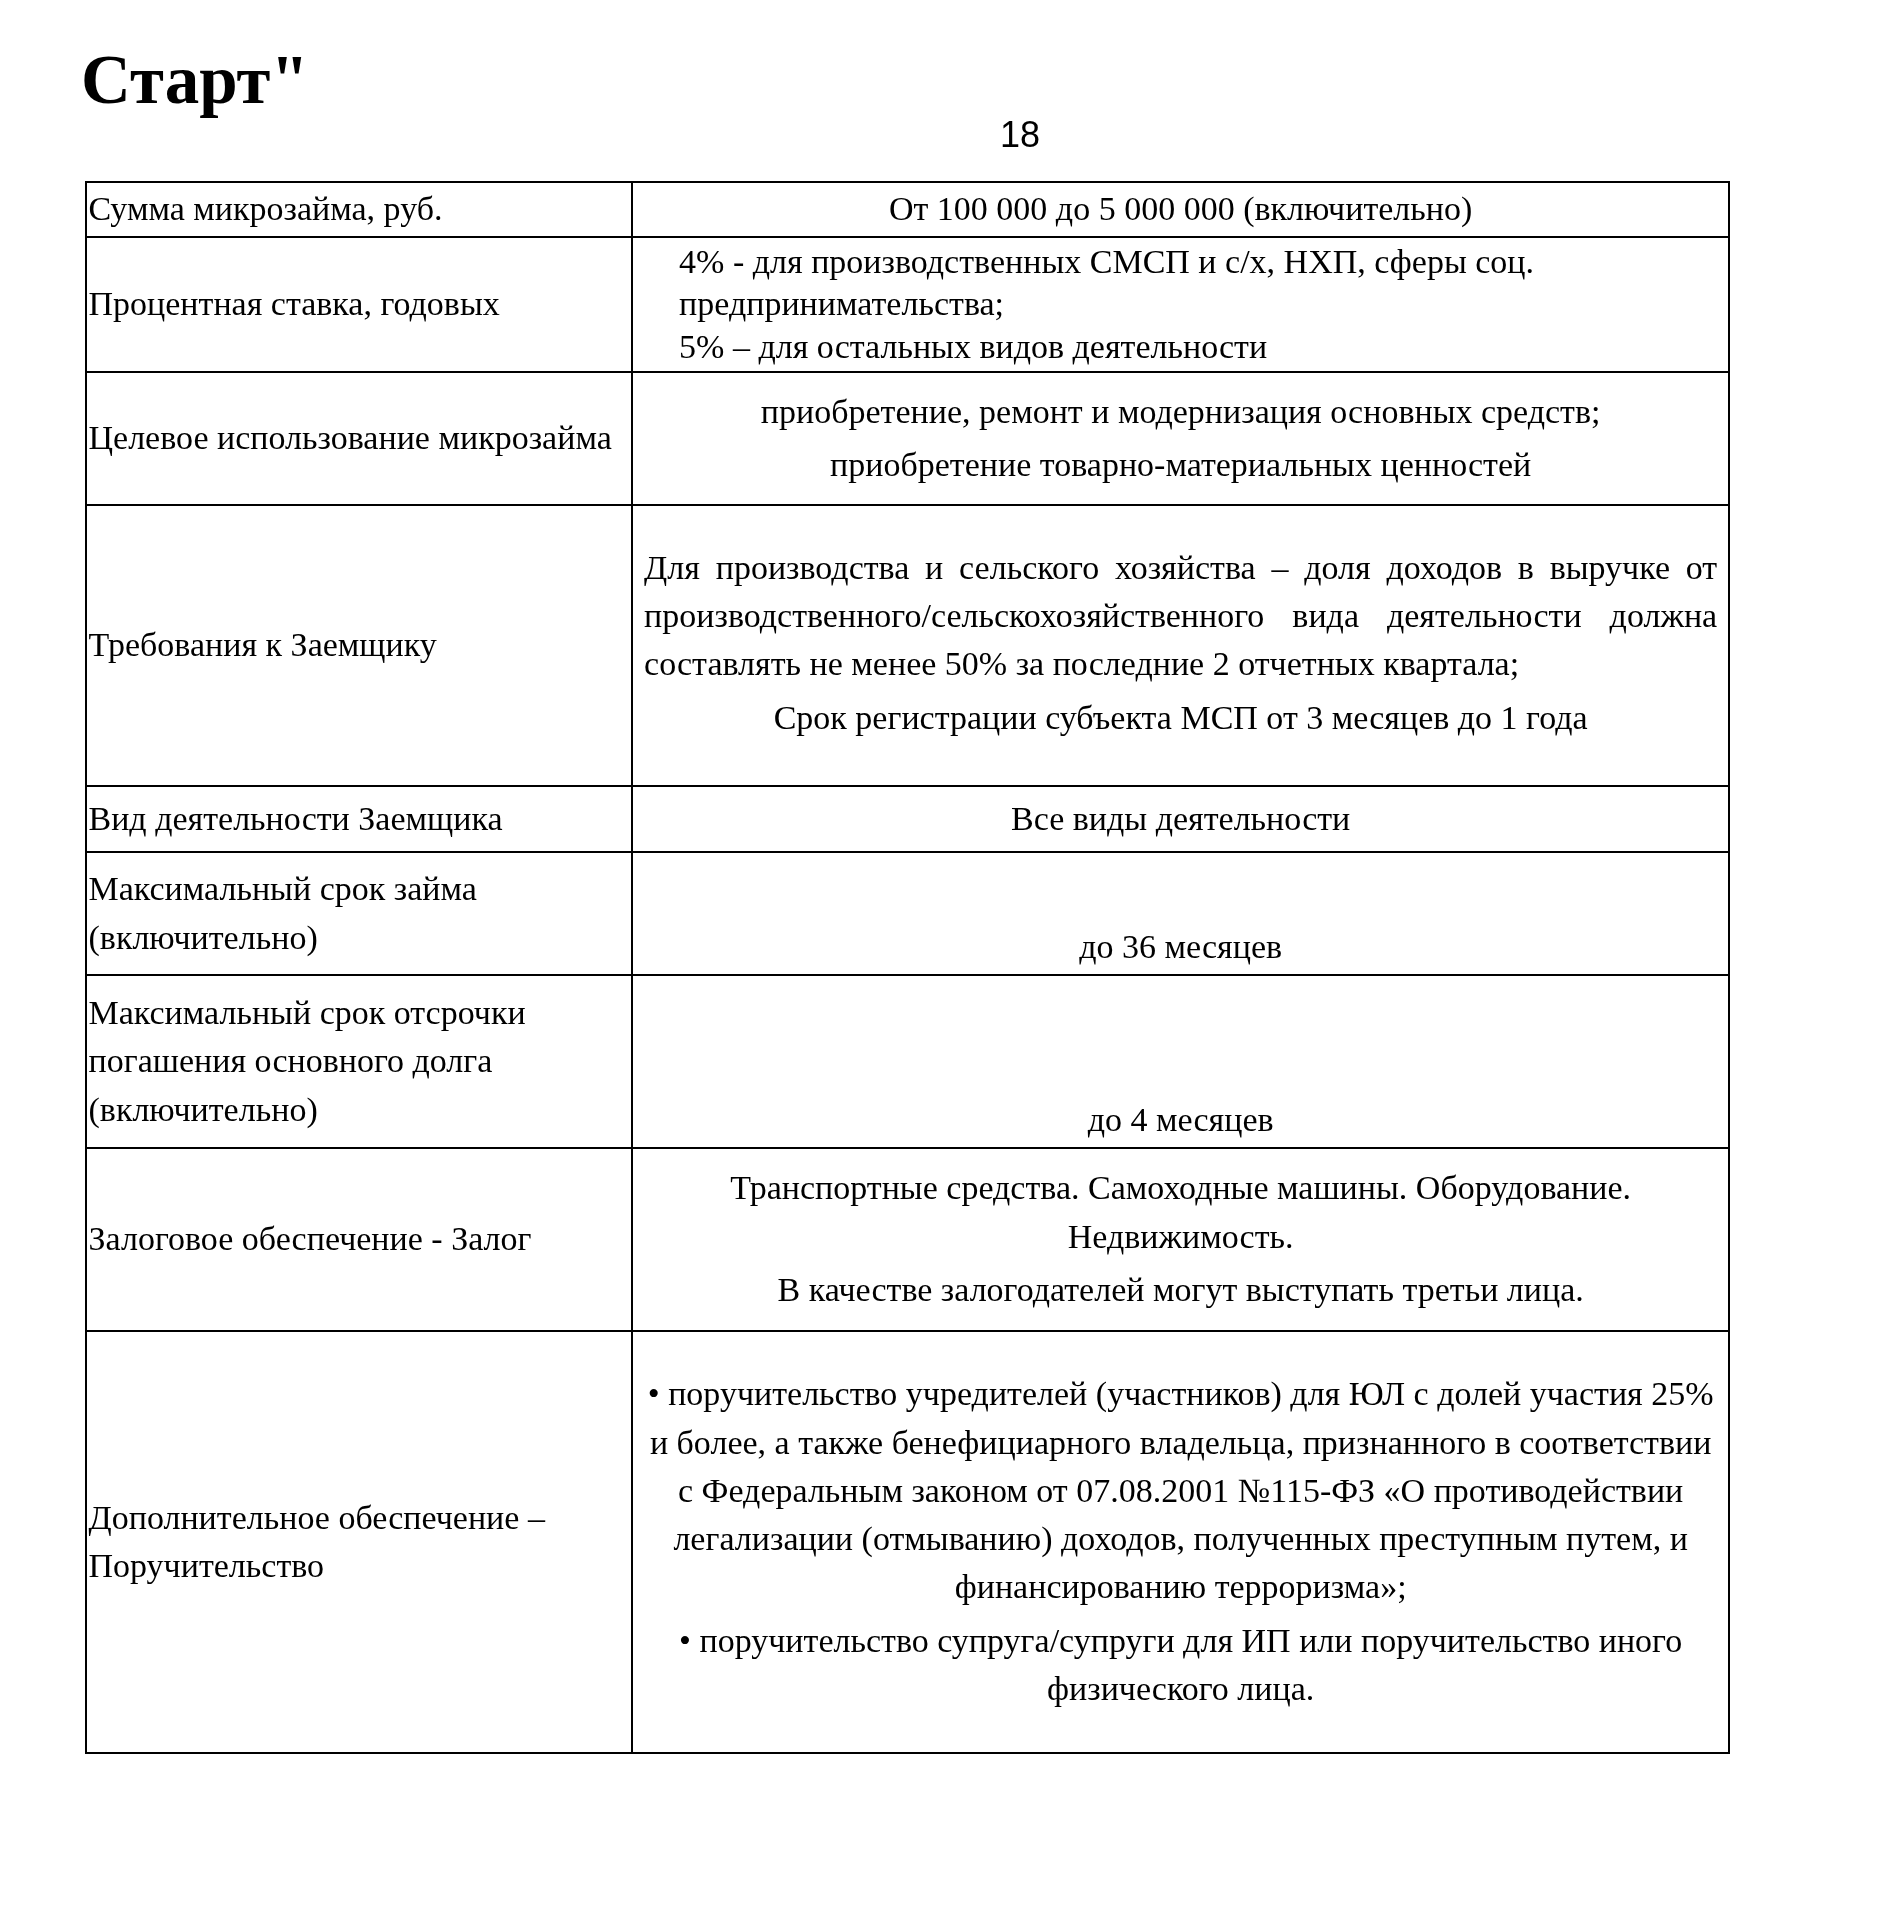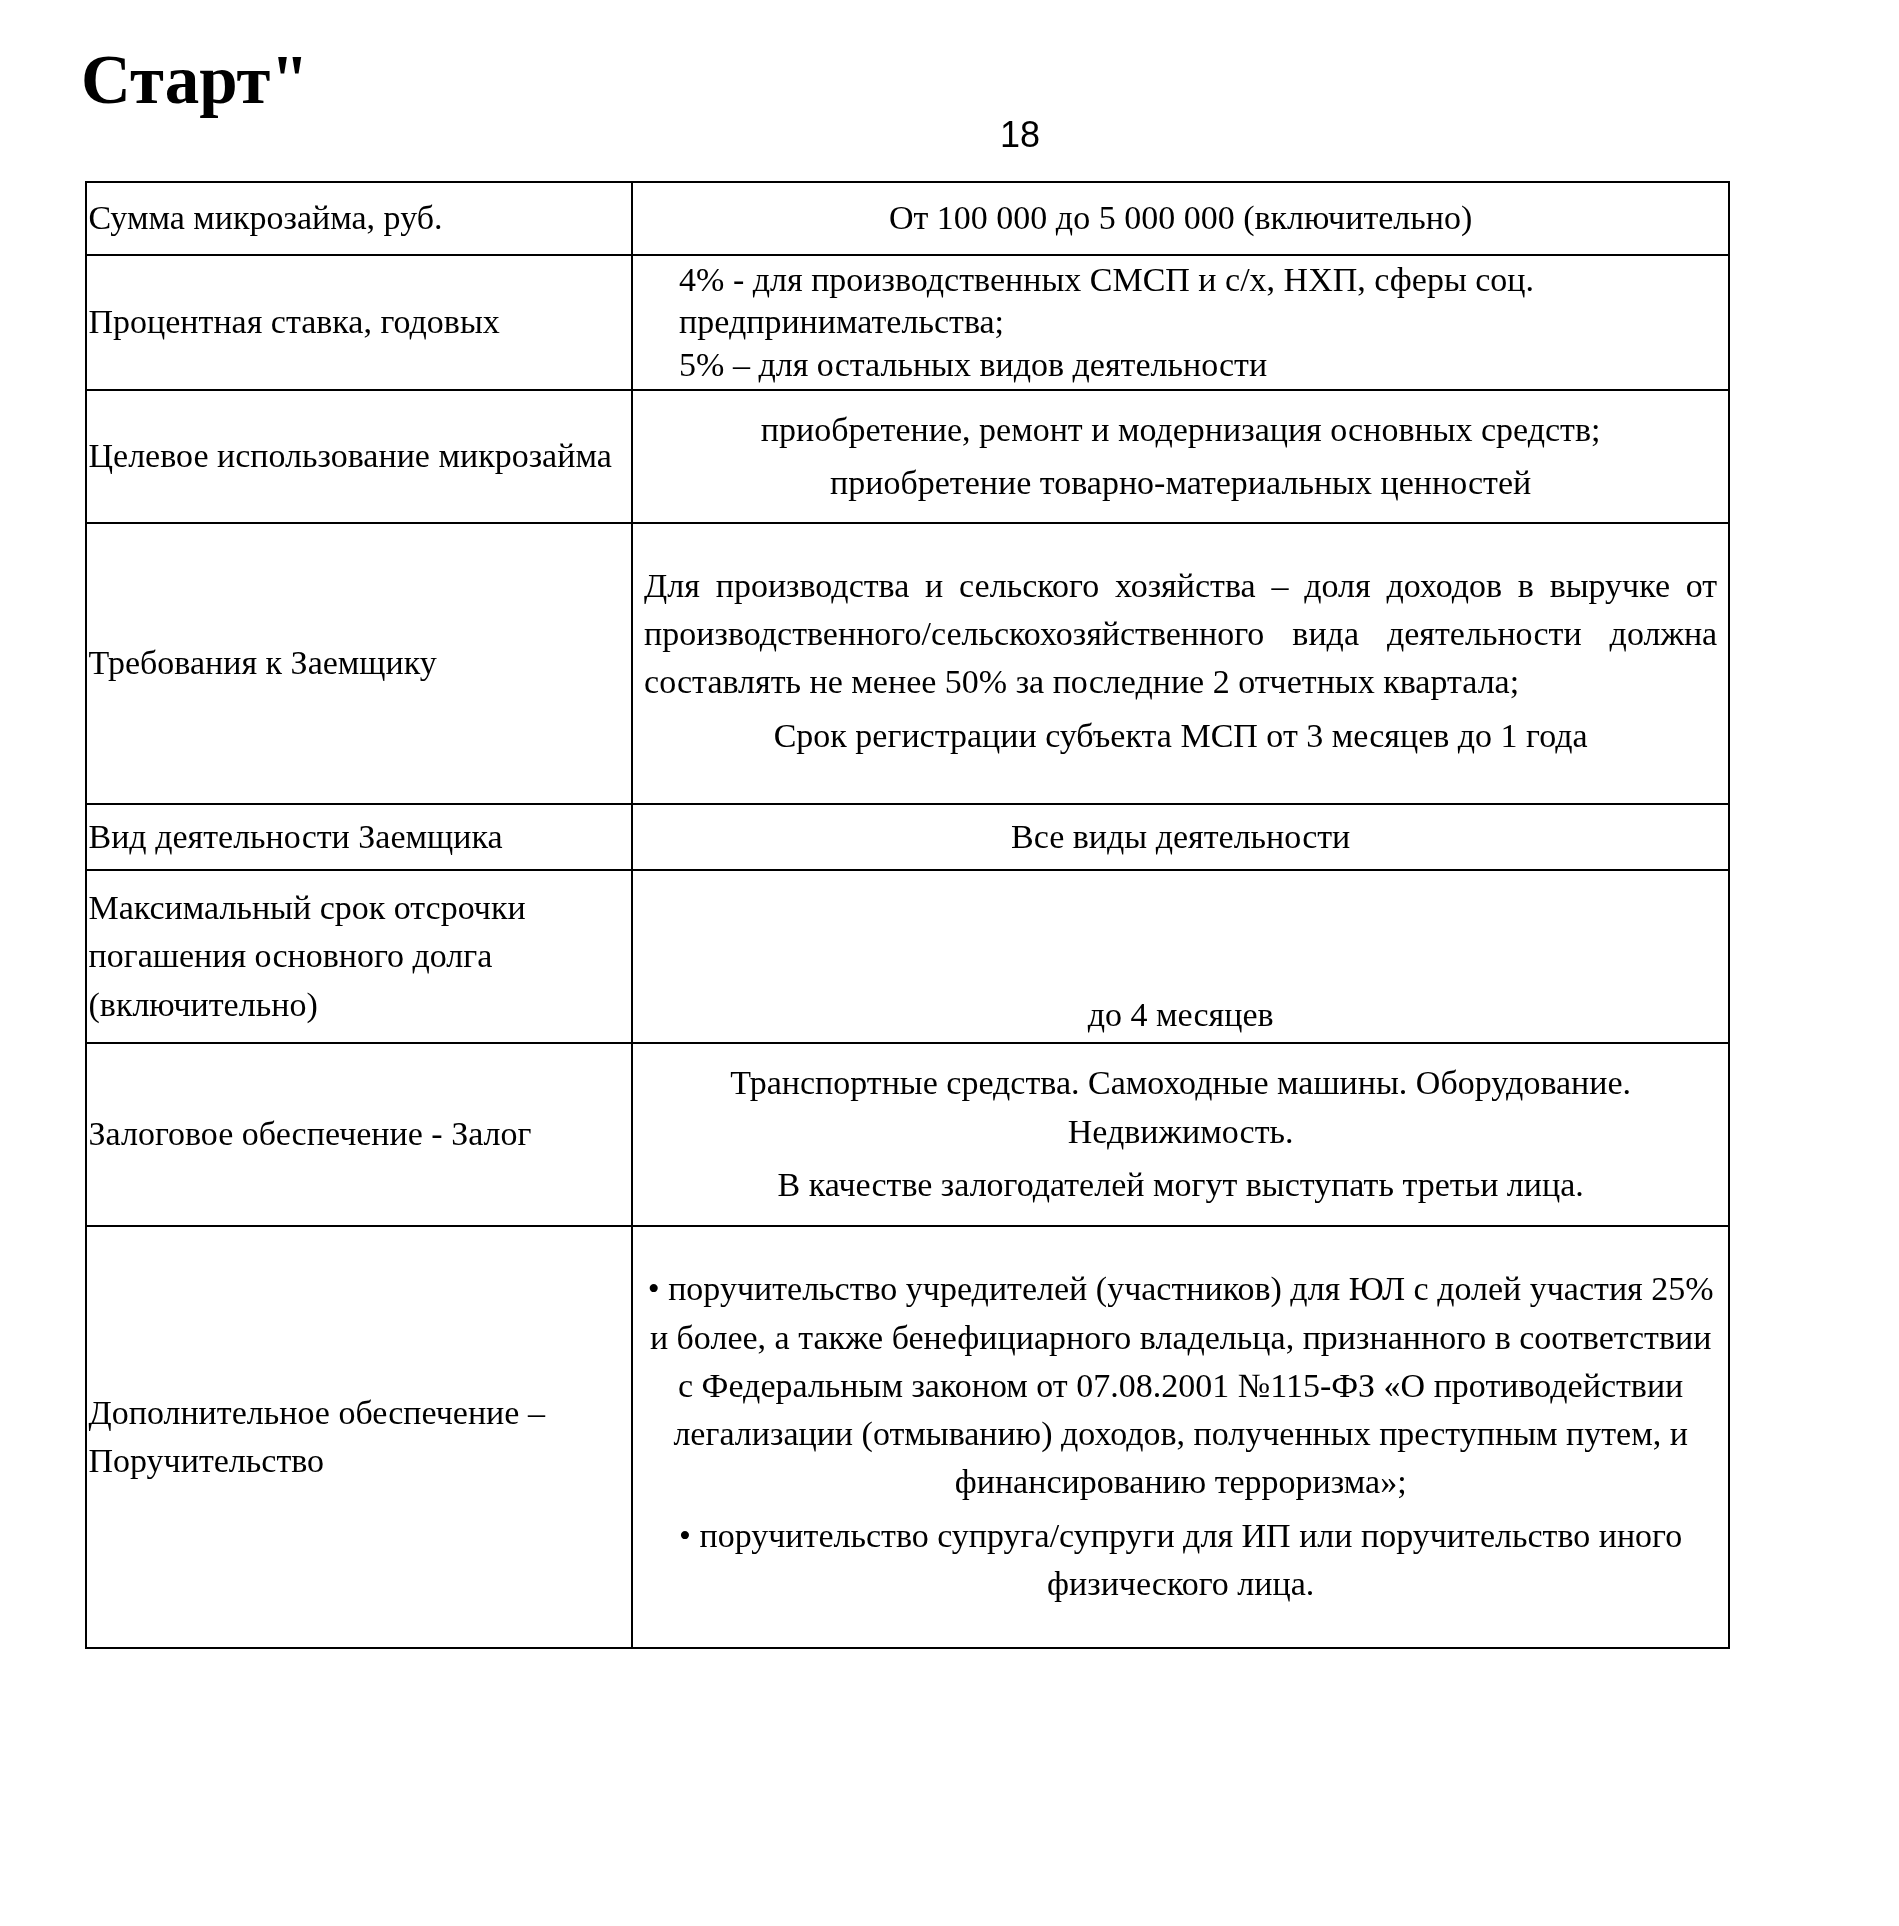--- a/index.html
+++ b/index.html
@@ -54,21 +54,21 @@
     .bottom { vertical-align: bottom !important; }
   </style>
 </head>
 <body>
 
 <div class="heading">Старт"</div>
 <div class="page-number">18</div>
 
 <table class="terms">
   <tbody>
-    <tr style="height:73px;">
+    <tr style="height:55px;">
       <td class="label">Сумма микрозайма, руб.</td>
       <td class="value">
         <span>От 100 000 до 5 000 000 (включительно)</span>
       </td>
     </tr>
     <tr style="height:135px;">
       <td class="label">Процентная ставка, годовых</td>
       <td class="value" style="line-height:1.25;">
         <span class="left" style="padding-left:35px;">4% - для производственных СМСП и с/х, НХП, сферы соц. предпринимательства;</span>
         <span class="left" style="padding-left:35px;">5% – для остальных видов деятельности</span>
@@ -87,20 +87,26 @@
         <span class="justify">Для производства и сельского хозяйства – доля доходов в выручке от производственного/сельскохозяйственного вида деятельности должна составлять не менее 50% за последние 2 отчетных квартала;</span>
         <span class="para italic">Срок регистрации субъекта МСП от 3 месяцев до 1 года</span>
       </td>
     </tr>
     <tr style="height:66px;">
       <td class="label">Вид деятельности Заемщика</td>
       <td class="value">
         <span>Все виды деятельности</span>
       </td>
     </tr>
+    <tr style="height:123px;">
+      <td class="label">Максимальный срок займа (включительно)</td>
+      <td class="value bottom">
+        <span>до 36 месяцев</span>
+      </td>
+    </tr>
     <tr style="height:173px;border-radius:23px;">
       <td class="label">Максимальный срок отсрочки погашения основного долга (включительно)</td>
       <td class="value bottom">
         <span>до 4 месяцев</span>
       </td>
     </tr>
     <tr style="height:183px;">
       <td class="label">Залоговое обеспечение - Залог</td>
       <td class="value">
         <span class="para">Транспортные средства. Самоходные машины. Оборудование. Недвижимость.</span>

